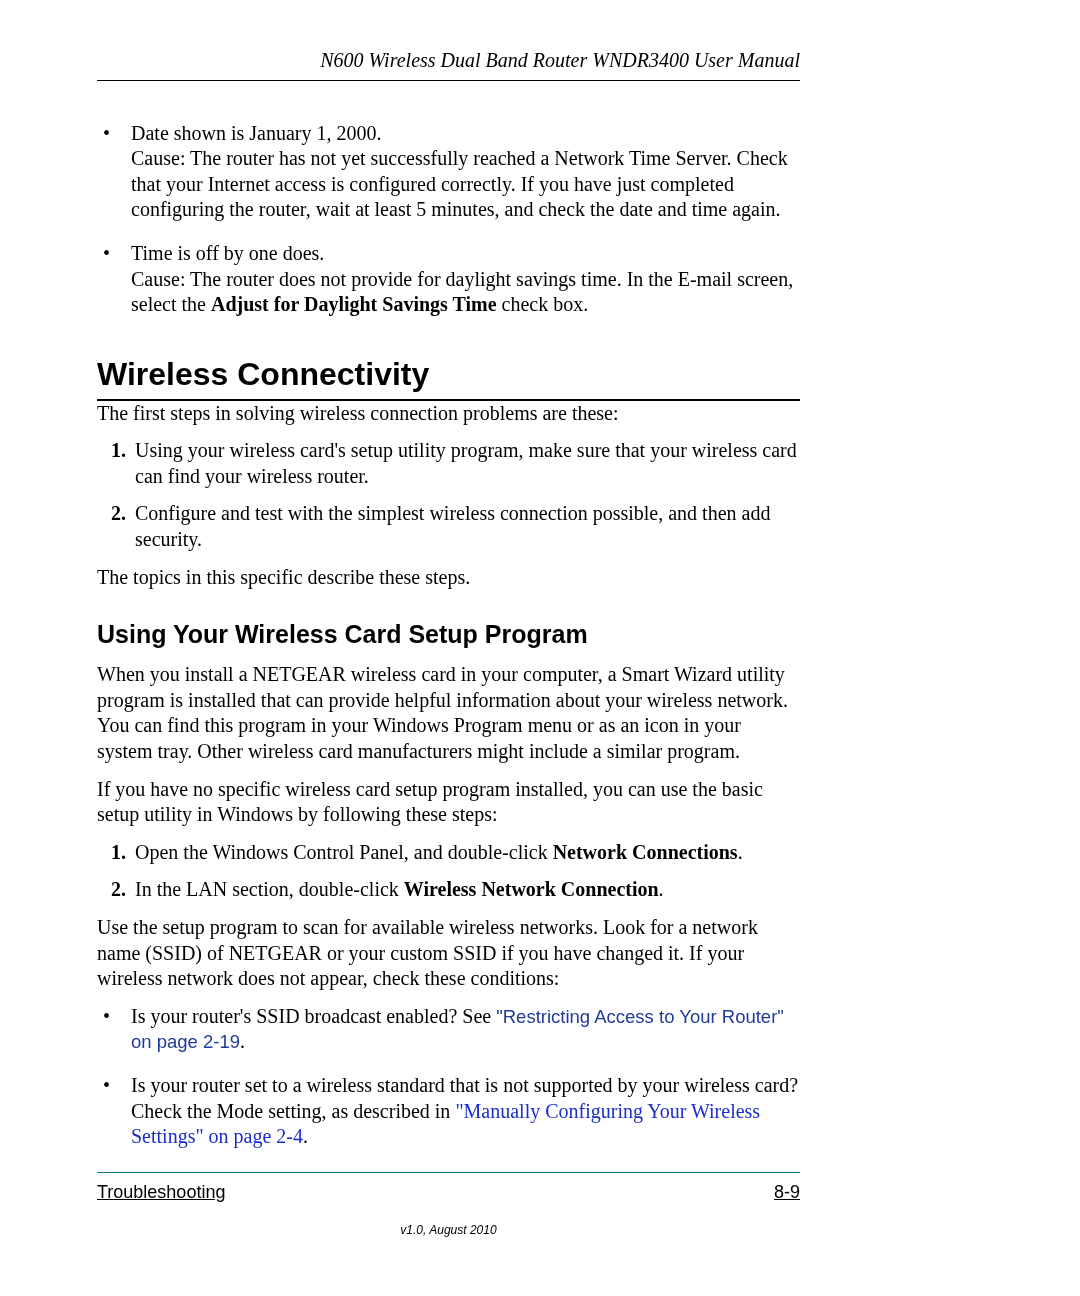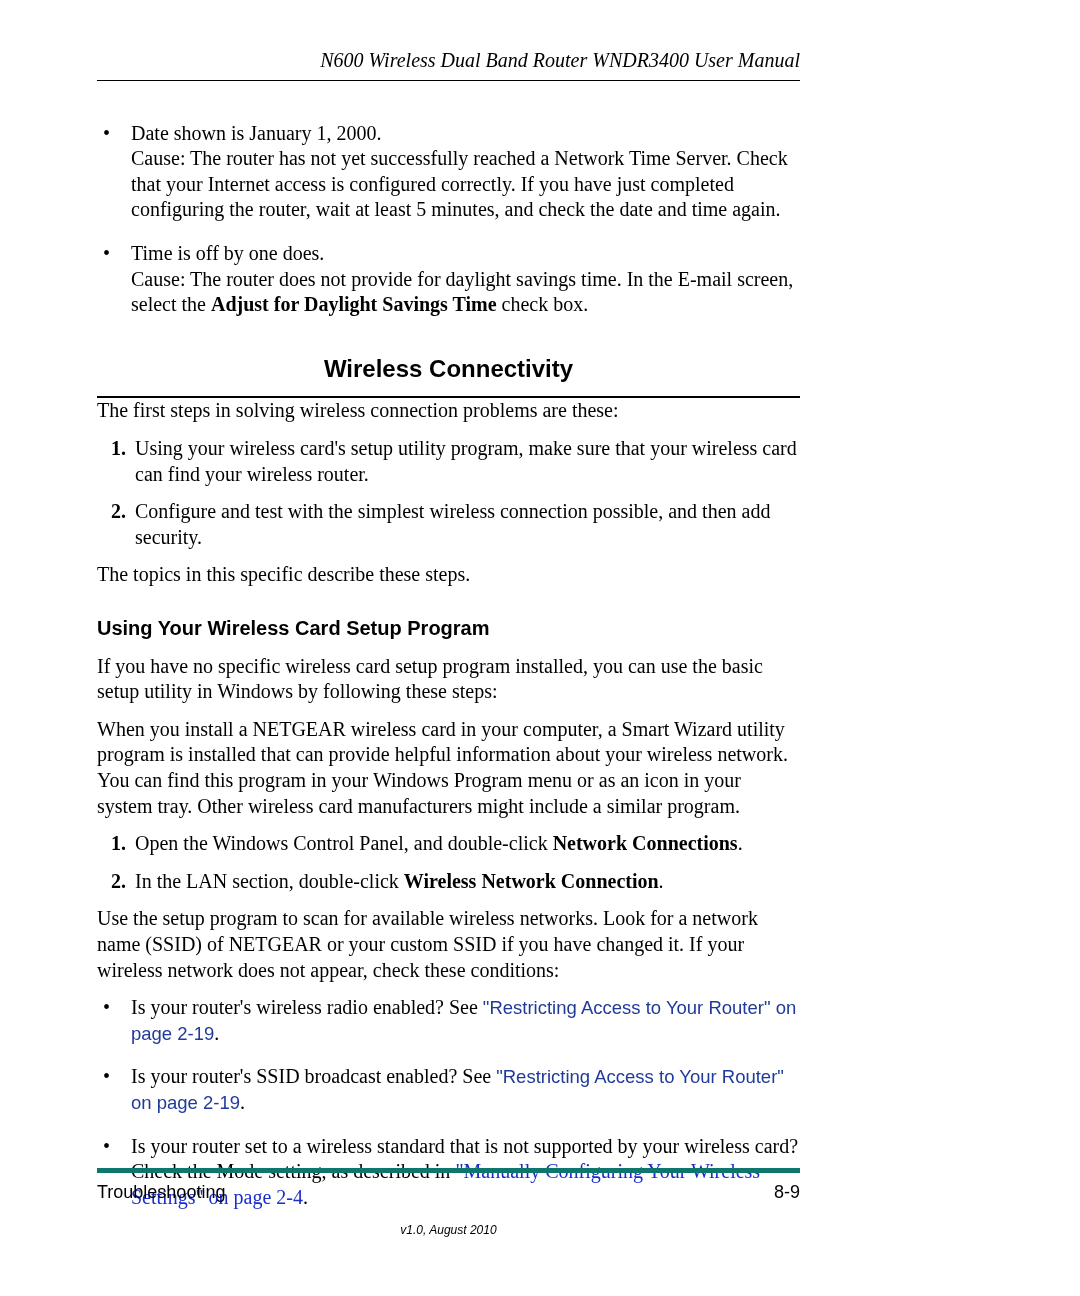--- a/index.html
+++ b/index.html
@@ -52,30 +52,29 @@
     padding-left: 4px;
     margin-bottom: 12px;
     margin-top: 10px;
   }
   ol.numbered > li::marker {
     font-weight: bold;
   }
   h1.section {
     font-family: Arial, Helvetica, sans-serif;
     font-weight: bold;
-    font-size: 24px;
+    font-size: 32px;
     margin: 36px 0 0 0;
-    padding-bottom: 12px;
+    padding-bottom: 4px;
     border-bottom: 2px solid #000;
-    text-align: center;
   }
   h2.subsection {
     font-family: Arial, Helvetica, sans-serif;
     font-weight: bold;
-    font-size: 20px;
+    font-size: 25px;
     margin: 28px 0 12px 0;
   }
   p.body {
     margin: 0 0 12px 0;
   }
   .bold { font-weight: bold; }
   a.xref-blue {
     color: #1a2dcc;
     text-decoration: none;
   }
@@ -83,26 +82,27 @@
     color: #203a9a;
     text-decoration: none;
     font-family: Arial, Helvetica, sans-serif;
     font-size: 18.5px;
   }
   .footer {
     position: absolute;
     left: 97px;
     right: 97px;
     bottom: 92px;
-    border-top: 5px solid #0f766e;
+    border-top: 1px solid #0f766e;
     padding-top: 8px;
     font-family: Arial, Helvetica, sans-serif;
     font-size: 18px;
     display: flex;
     justify-content: space-between;
+    text-decoration: underline;
   }
   .version {
     position: absolute;
     left: 0;
     right: 0;
     bottom: 58px;
     text-align: center;
     font-family: Arial, Helvetica, sans-serif;
     font-style: italic;
     font-size: 12px;
@@ -133,39 +133,36 @@
 
   <ol class="numbered">
     <li>Using your wireless card's setup utility program, make sure that your wireless card can find your wireless router.</li>
     <li>Configure and test with the simplest wireless connection possible, and then add security.</li>
   </ol>
 
   <p class="body">The topics in this specific describe these steps.</p>
 
   <h2 class="subsection">Using Your Wireless Card Setup Program</h2>
 
+  <p class="body">When you install a NETGEAR wireless card in your computer, a Smart Wizard utility program is installed that can provide helpful information about your wireless network. You can find this program in your Windows Program menu or as an icon in your system tray. Other wireless card manufacturers might include a similar program.</p>
+
   <p class="body">If you have no specific wireless card setup program installed, you can use the basic setup utility in Windows by following these steps:</p>
-
-  <p class="body">When you install a NETGEAR wireless card in your computer, a Smart Wizard utility program is installed that can provide helpful information about your wireless network. You can find this program in your Windows Program menu or as an icon in your system tray. Other wireless card manufacturers might include a similar program.</p>
 
   <ol class="numbered">
     <li>
       <span>Open the Windows Control Panel, and double-click </span><span class="bold">Network Connections</span><span>.</span>
     </li>
     <li>
       <span>In the LAN section, double-click </span><span class="bold">Wireless Network Connection</span><span>.</span>
     </li>
   </ol>
 
   <p class="body">Use the setup program to scan for available wireless networks. Look for a network name (SSID) of NETGEAR or your custom SSID if you have changed it. If your wireless network does not appear, check these conditions:</p>
 
   <ul class="bullets">
-    <li>
-      <span>Is your router's wireless radio enabled? See </span><a href="#" class="xref-sans">"Restricting Access to Your Router" on page 2-19</a><span>.</span>
-    </li>
     <li>
       <span>Is your router's SSID broadcast enabled? See </span><a href="#" class="xref-sans">"Restricting Access to Your Router" on page 2-19</a><span>.</span>
     </li>
     <li>
       <span>Is your router set to a wireless standard that is not supported by your wireless card? Check the Mode setting, as described in </span><a href="#" class="xref-blue">"Manually Configuring Your Wireless Settings" on page 2-4</a><span>.</span>
     </li>
   </ul>
 
   <div class="footer">
     <span>Troubleshooting</span>

